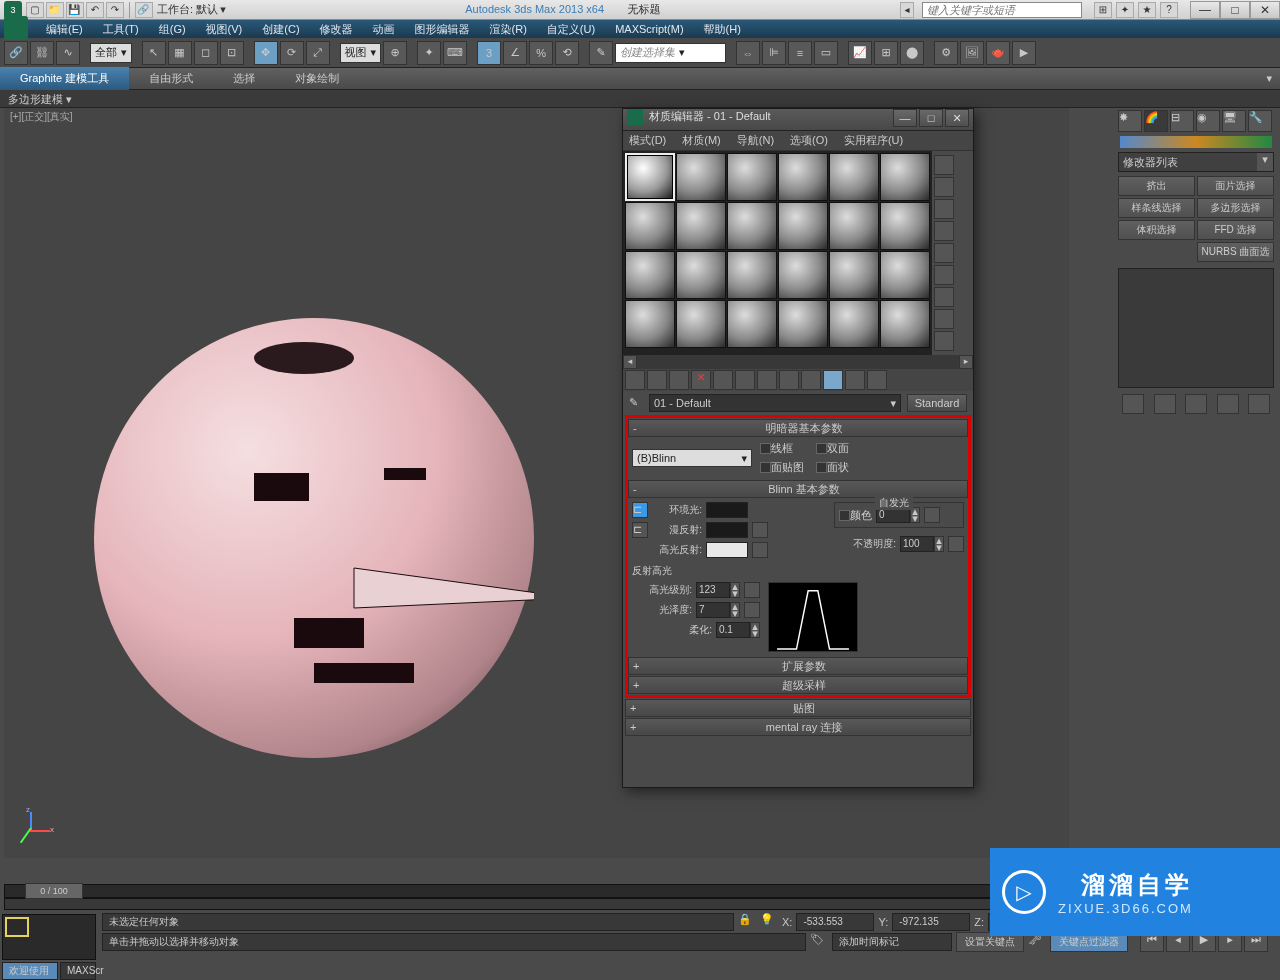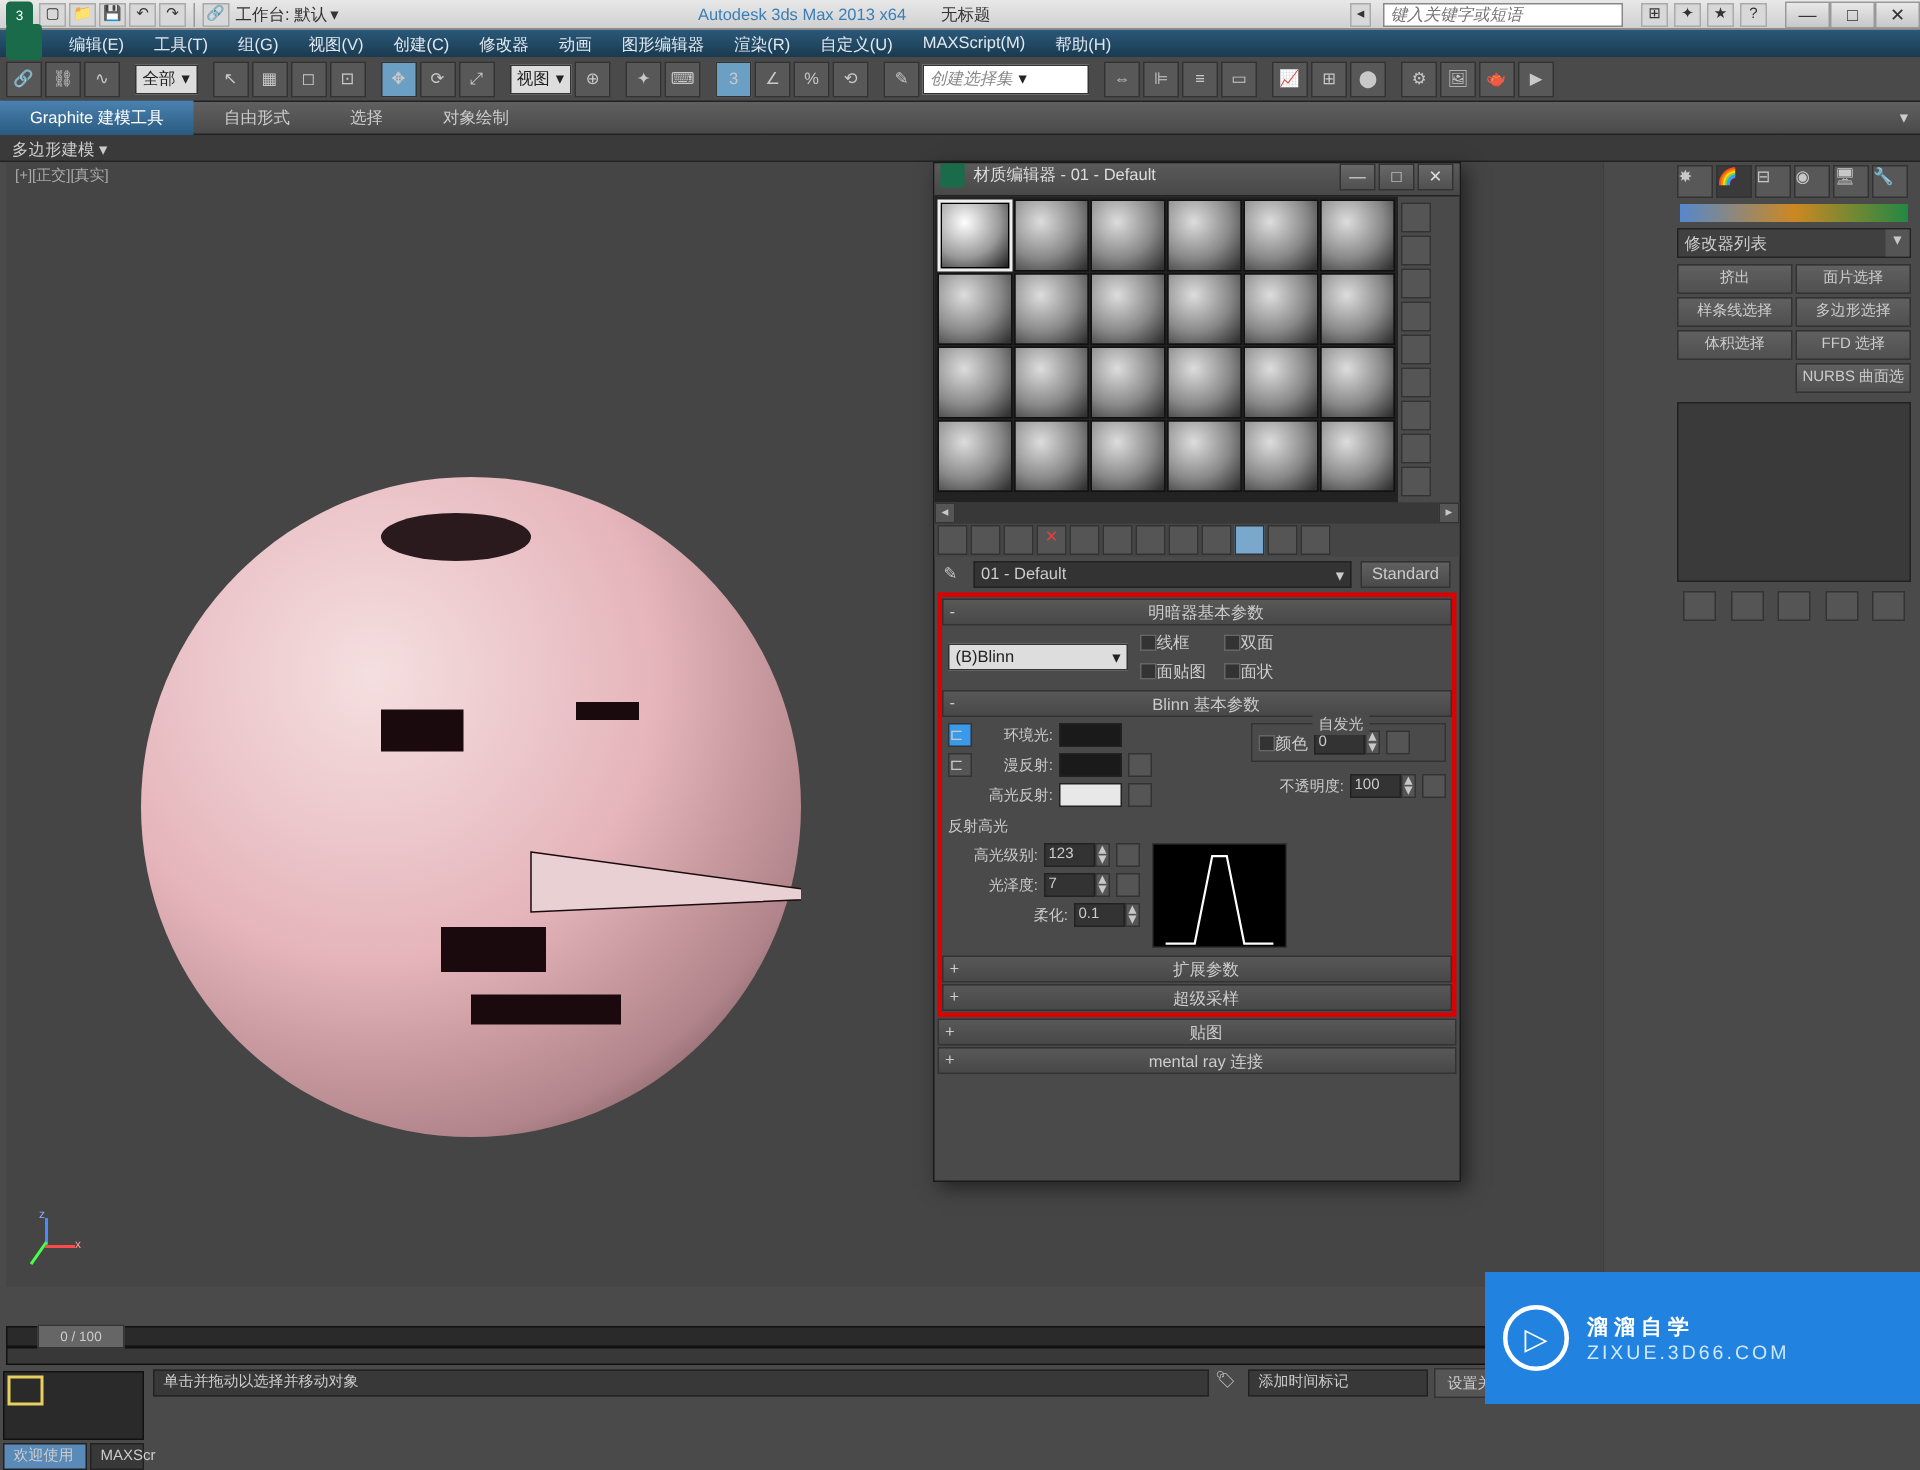--- a/index.html
+++ b/index.html
@@ -147,21 +147,21 @@
 .coord-box { width: 78px; }
 .anim-controls { display: flex; align-items: center; gap: 2px; padding: 0 8px; }
 .anim-btn { width: 24px; height: 20px; background: #555; border: 1px solid #333; color: #ccc; text-align: center; }
 .key-btn { padding: 2px 8px; background: #555; border: 1px solid #333; color: #ccc; font-size: 10px; }
 .auto-key { background: #a02828; color: #fff; }
 
 
 .watermark { position: absolute; right: 0; bottom: 44px; width: 290px; height: 88px; background: #2182e0; display: flex; align-items: center; padding: 0 12px; }
 .watermark .play-icon { width: 44px; height: 44px; border: 3px solid #fff; border-radius: 50%; display: flex; align-items: center; justify-content: center; color: #fff; font-size: 20px; }
 .watermark .wm-text { margin-left: 12px; }
-.watermark .wm-main { color: #fff; font-size: 14px; font-weight: bold; letter-spacing: 4px; }
+.watermark .wm-main { color: #fff; font-size: 24px; font-weight: bold; letter-spacing: 4px; text-align: right; }
 .watermark .wm-sub { color: #cfe8ff; font-size: 13px; letter-spacing: 2px; }
 </style>
 </head>
 <body>
 
 <div class="titlebar">
   <div class="app-icon">3</div>
   <div class="title-tools">
     <div class="tool-btn">▢</div>
     <div class="tool-btn">📁</div>
@@ -334,20 +334,27 @@
   </div>
 </div>
 
 <div class="mat-editor">
   <div class="mat-titlebar">
     <div class="icon"></div>
     <div class="title">材质编辑器 - 01 - Default</div>
     <div class="win-ctrl">—</div>
     <div class="win-ctrl">□</div>
     <div class="win-ctrl">✕</div>
+  </div>
+  <div class="mat-menu">
+    <span>模式(D)</span>
+    <span>材质(M)</span>
+    <span>导航(N)</span>
+    <span>选项(O)</span>
+    <span>实用程序(U)</span>
   </div>
   <div class="mat-samples-row">
     <div class="mat-samples">
       <div class="mat-slot selected"></div>
       <div class="mat-slot"></div>
       <div class="mat-slot"></div>
       <div class="mat-slot"></div>
       <div class="mat-slot"></div>
       <div class="mat-slot"></div>
       <div class="mat-slot"></div>
@@ -592,20 +599,34 @@
     <div class="mini-view">
         <div class="mini-frame"></div>
       </div>
     <div style="display:flex;gap:2px;padding:0 2px">
       <div class="status-box" style="background:#5a8ab8;width:56px">欢迎使用</div>
       <div class="status-box" style="width:36px">MAXScr</div>
     </div>
   </div>
   <div class="status-center">
     <div class="status-row">
+      <div class="status-box" style="flex:1">未选定任何对象</div>
+      <div class="tool-icon" style="width:18px;height:18px">🔒</div>
+      <div class="tool-icon" style="width:18px;height:18px">💡</div>
+      <span>X:</span>
+      <div class="status-box coord-box">-533.553</div>
+      <span>Y:</span>
+      <div class="status-box coord-box">-972.135</div>
+      <span>Z:</span>
+      <div class="status-box coord-box">0.0</div>
+      <div class="status-box" style="width:80px">栅格 = 10.0</div>
+      <div class="key-btn auto-key">自动关键点</div>
+      <div class="status-box" style="background:#ddd;color:#222;width:50px">选定对</div>
+    </div>
+    <div class="status-row">
       <div class="status-box" style="flex:1">单击并拖动以选择并移动对象</div>
       <div class="tool-icon" style="width:18px;height:18px">🏷</div>
       <div class="status-box" style="width:120px">添加时间标记</div>
       <div class="key-btn">设置关键点</div>
       <div class="tool-icon" style="width:18px;height:18px">🗝</div>
       <div class="key-btn" style="background:#5a8ab8">关键点过滤器</div>
       <div class="anim-controls">
         <div class="anim-btn">⏮</div>
         <div class="anim-btn">◂</div>
         <div class="anim-btn">▶</div>

